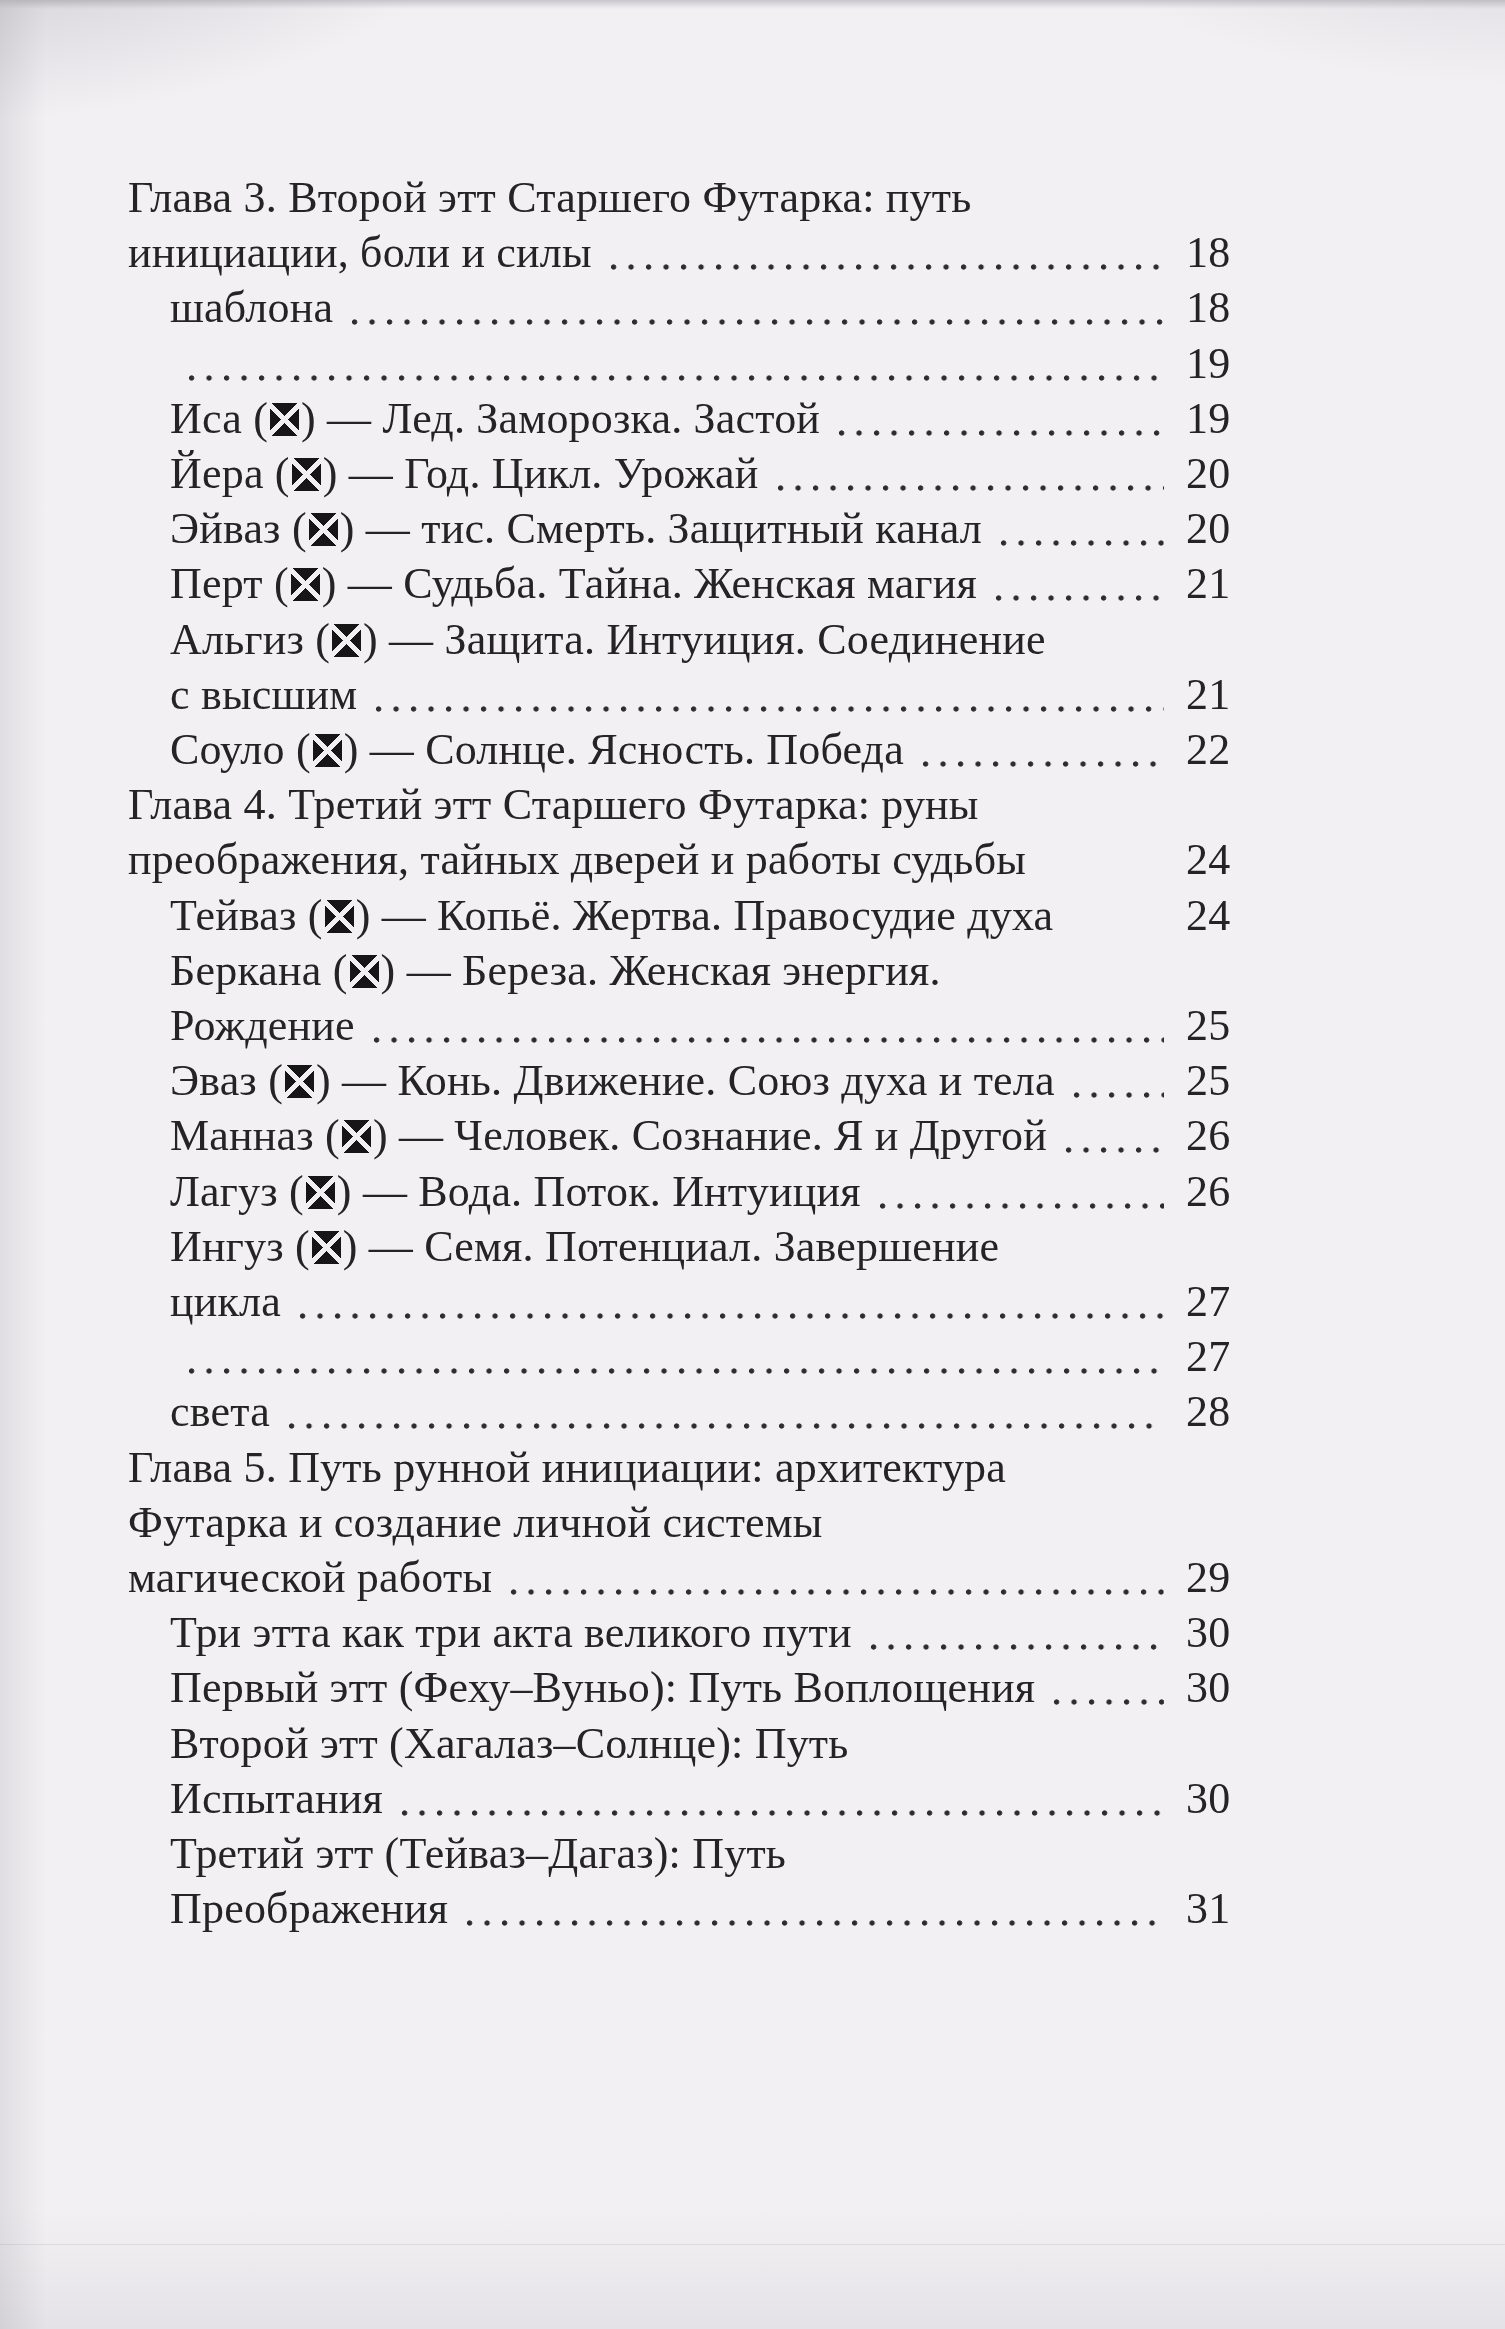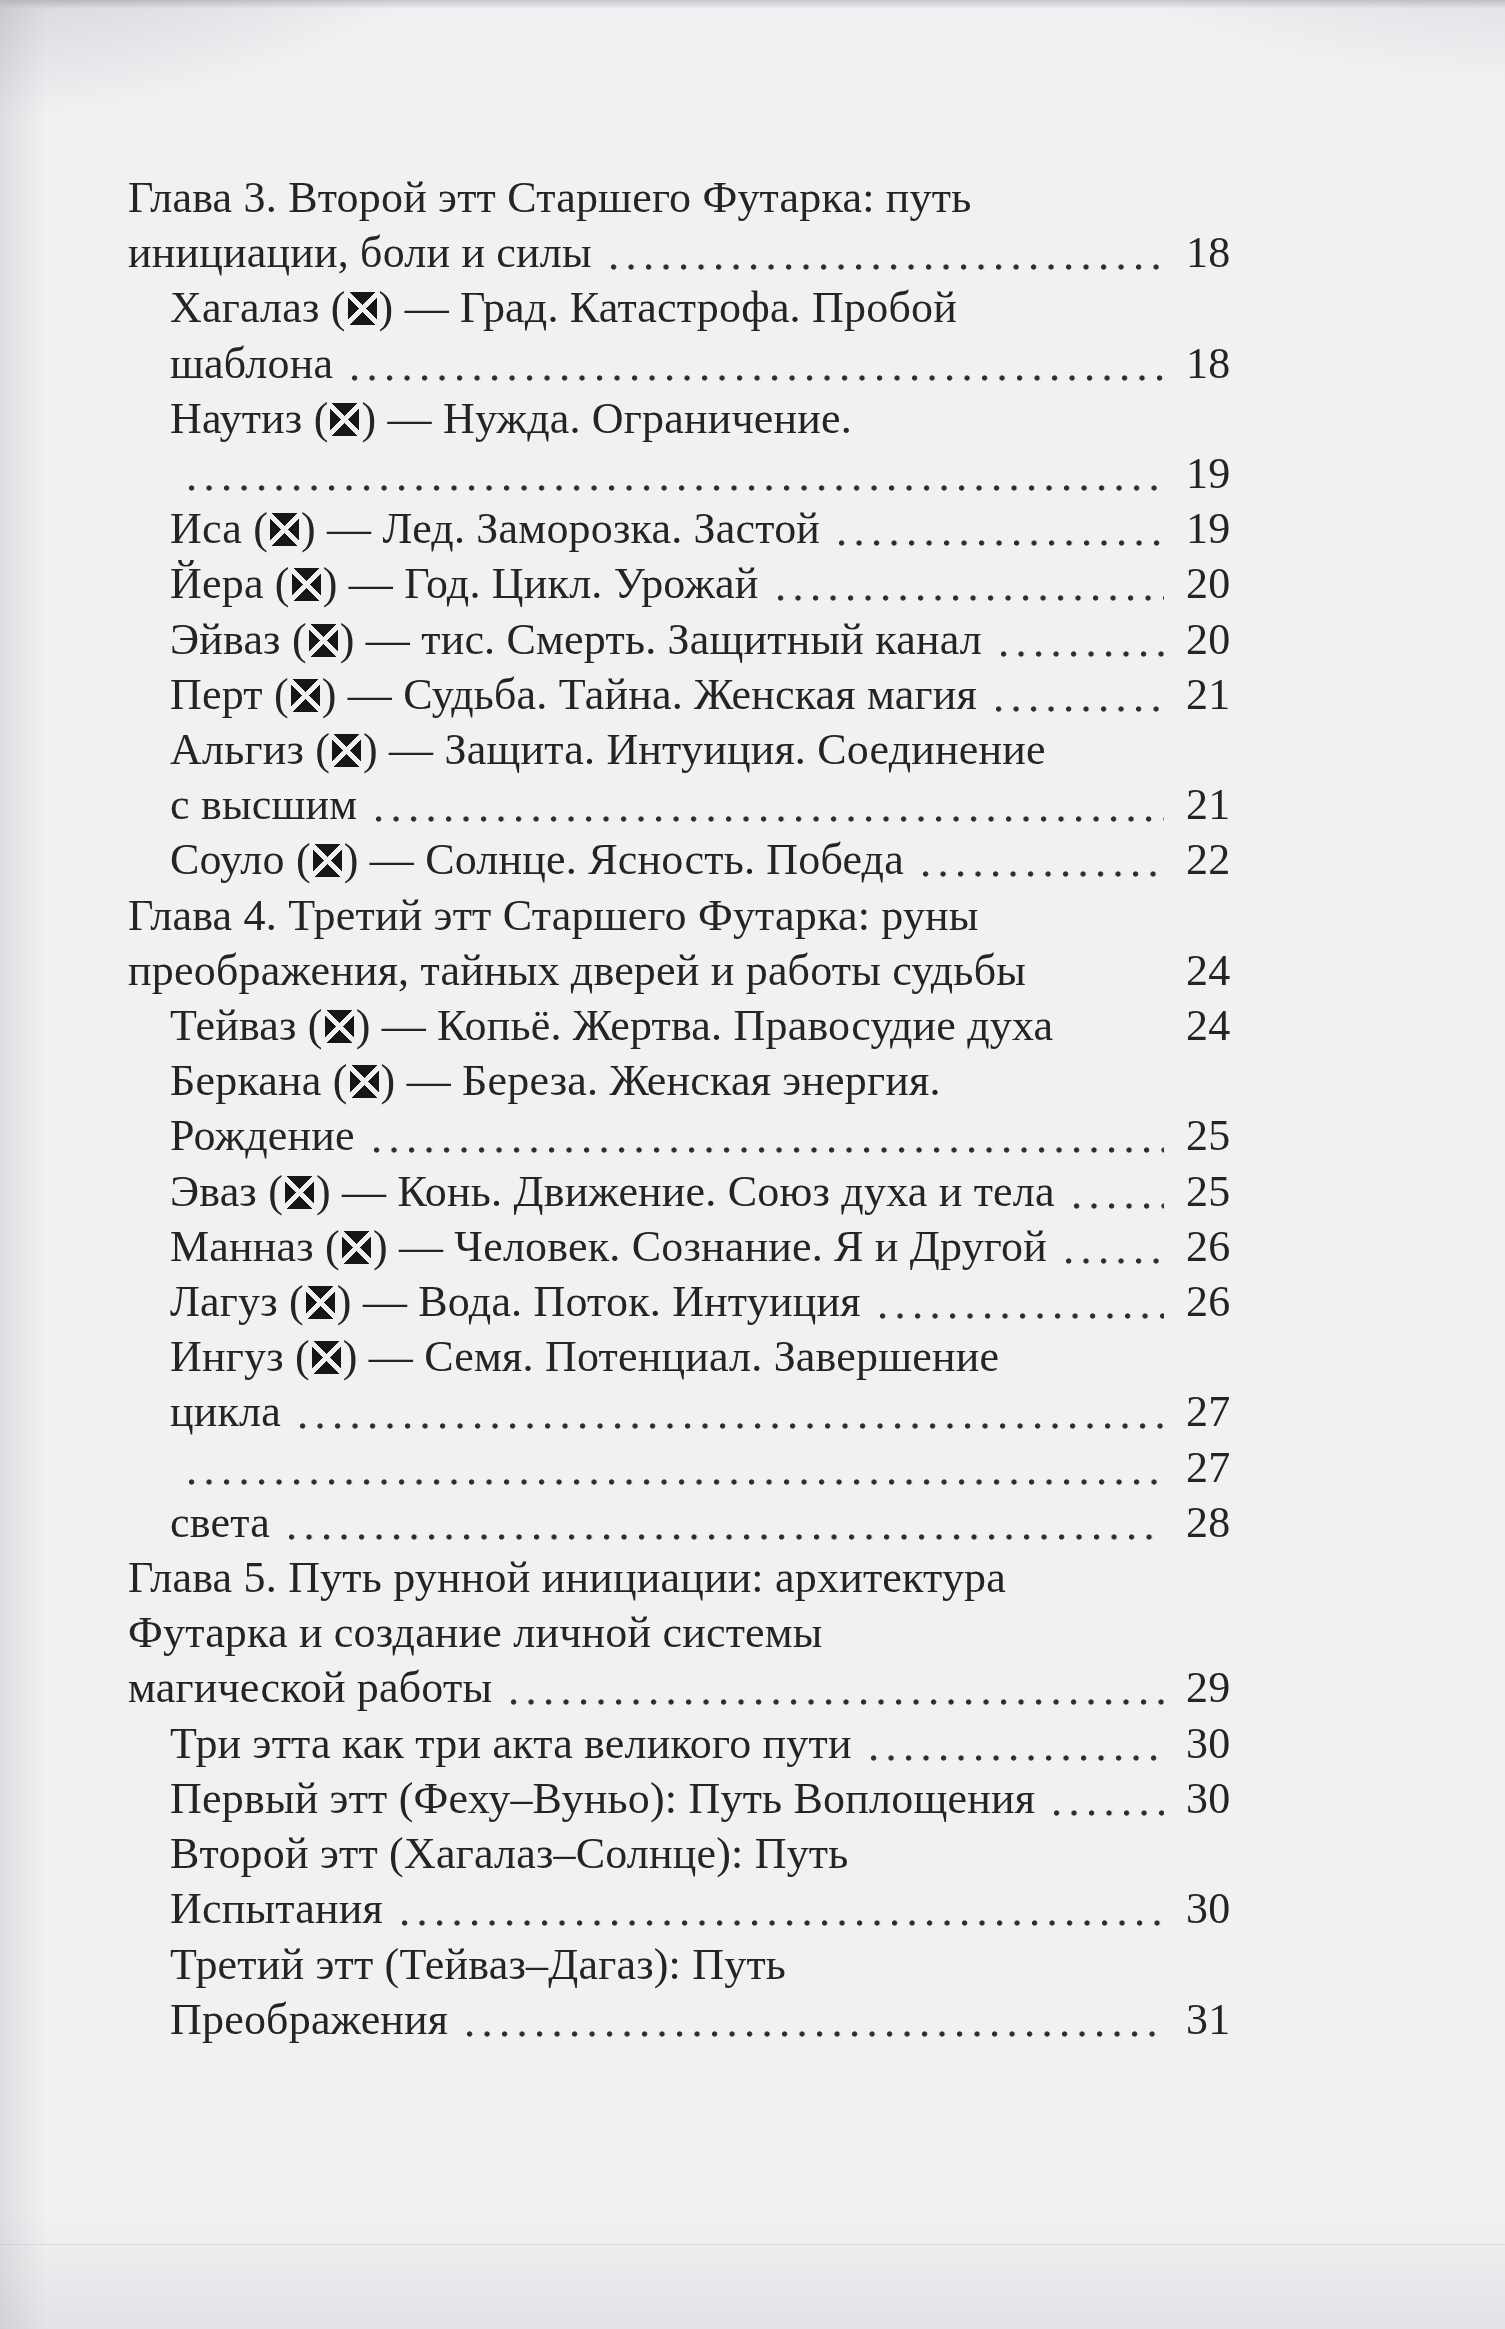--- a/index.html
+++ b/index.html
@@ -50,29 +50,23 @@
   <div class="toc" id="toc">
       <div class="row">
         <span class="txt">Глава 3. Второй этт Старшего Футарка: путь</span>
       </div>
       <div class="row">
         <span class="txt">инициации, боли и силы</span>
         <span class="leader"></span>
         <span class="pg">18</span>
       </div>
       <div class="row lvl1">
-        <span class="txt">Хагалаз (<span class="tofu"></span>) — Град. Катастрофа. Пробой</span>
-      </div>
-      <div class="row lvl1">
         <span class="txt">шаблона</span>
         <span class="leader"></span>
         <span class="pg">18</span>
-      </div>
-      <div class="row lvl1">
-        <span class="txt">Наутиз (<span class="tofu"></span>) — Нужда. Ограничение.</span>
       </div>
       <div class="row lvl1">
         <span class="leader"></span>
         <span class="pg">19</span>
       </div>
       <div class="row lvl1">
         <span class="txt">Иса (<span class="tofu"></span>) — Лед. Заморозка. Застой</span>
         <span class="leader"></span>
         <span class="pg">19</span>
       </div>

